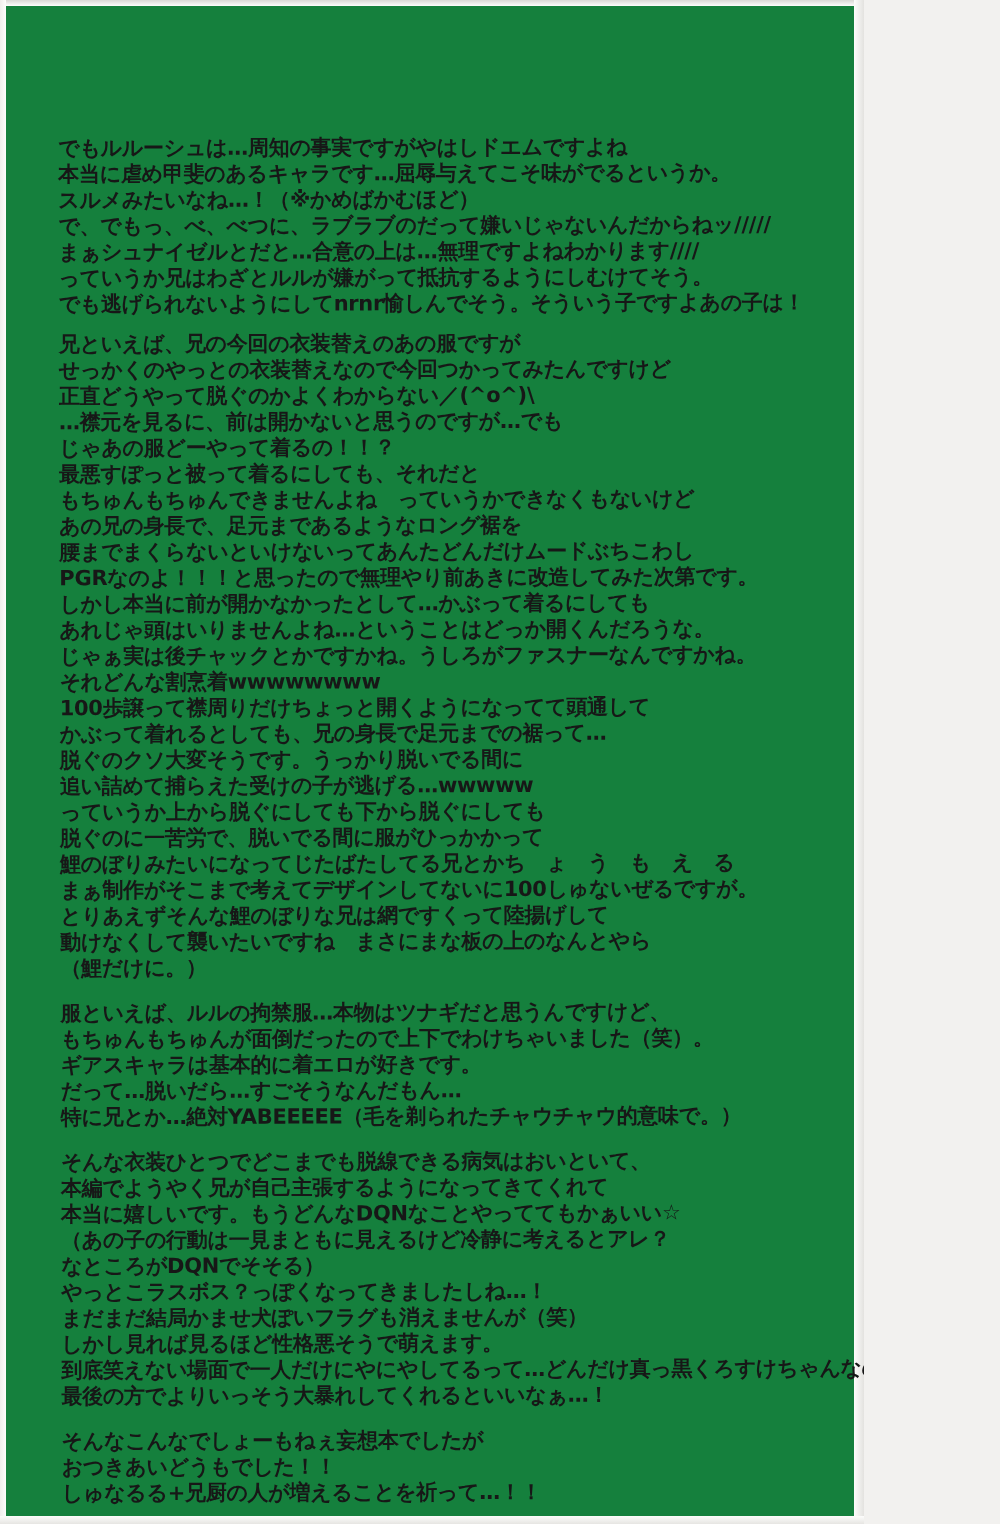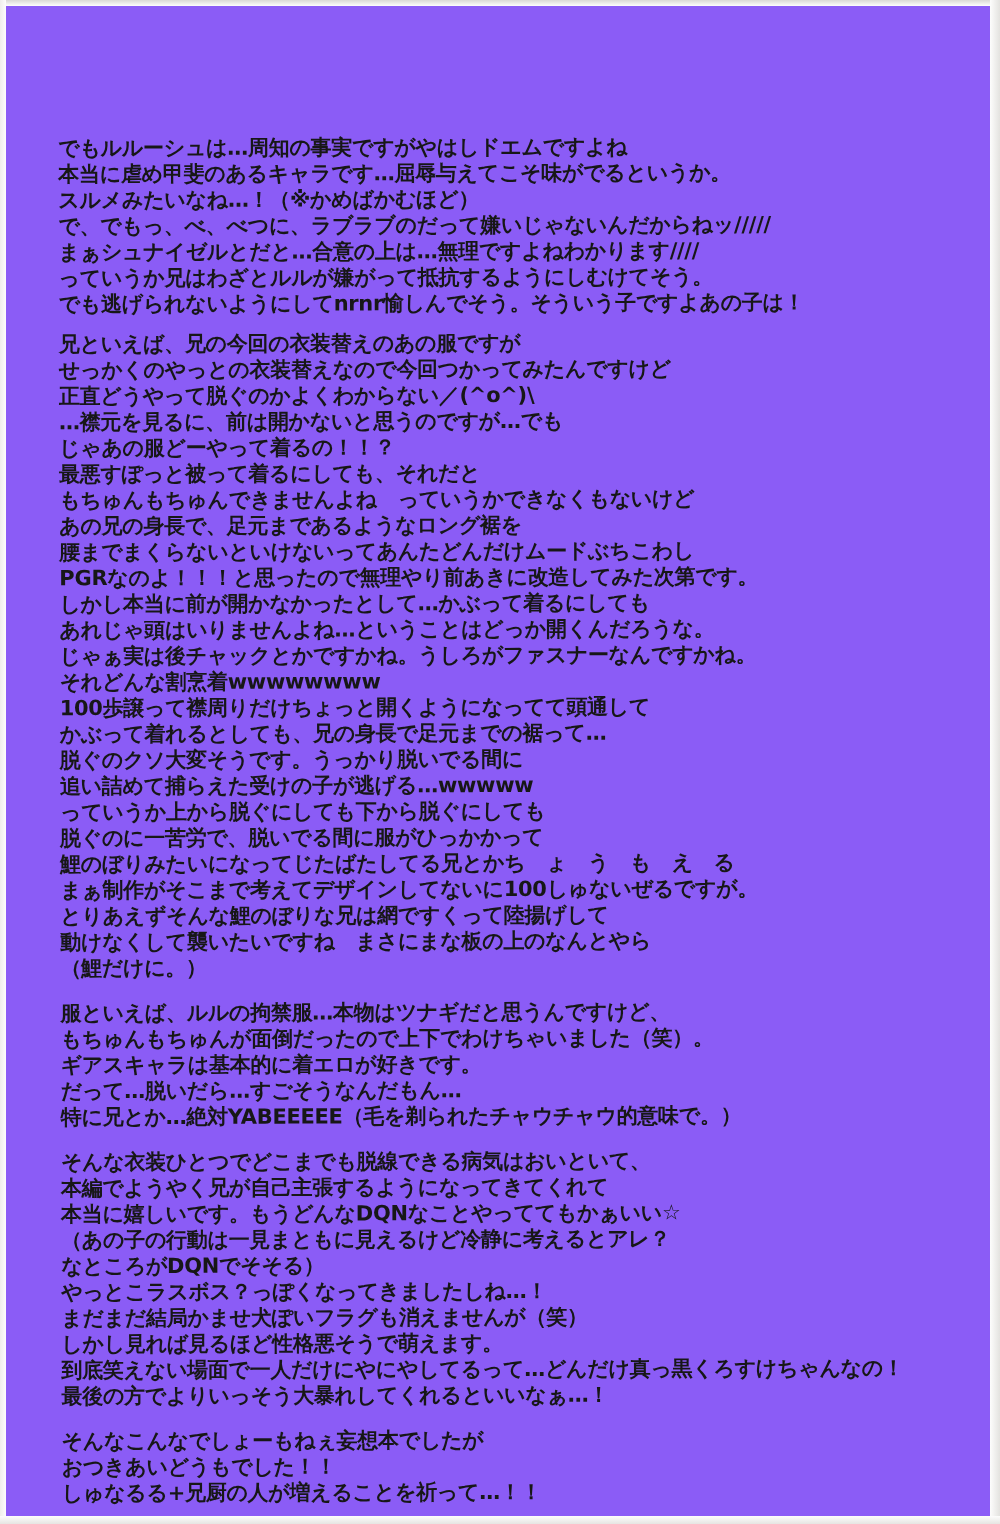--- a/index.html
+++ b/index.html
@@ -2,23 +2,23 @@
 <html lang="ja"><head>
 <meta charset="utf-8">
 <style>
   html, body {
     margin: 0;
     padding: 0;
     background: #f2f1ef;
   }
   .scan-page {
     position: relative;
-    width: 1000px;
+    width: 864px;
     height: 1524px;
-    background: #8b5cf6;
+    background: #15803d;
     overflow: hidden;
     font-family: "DejaVu Sans", "Liberation Sans", sans-serif;
   }
   
   .edge-top {
     position: absolute; top: 0; left: 0; width: 100%; height: 6px;
     background: linear-gradient(to bottom, #d9d8d5, #fdfdfc);
   }
   .edge-right {
     position: absolute; top: 0; right: 0; width: 10px; height: 100%;

